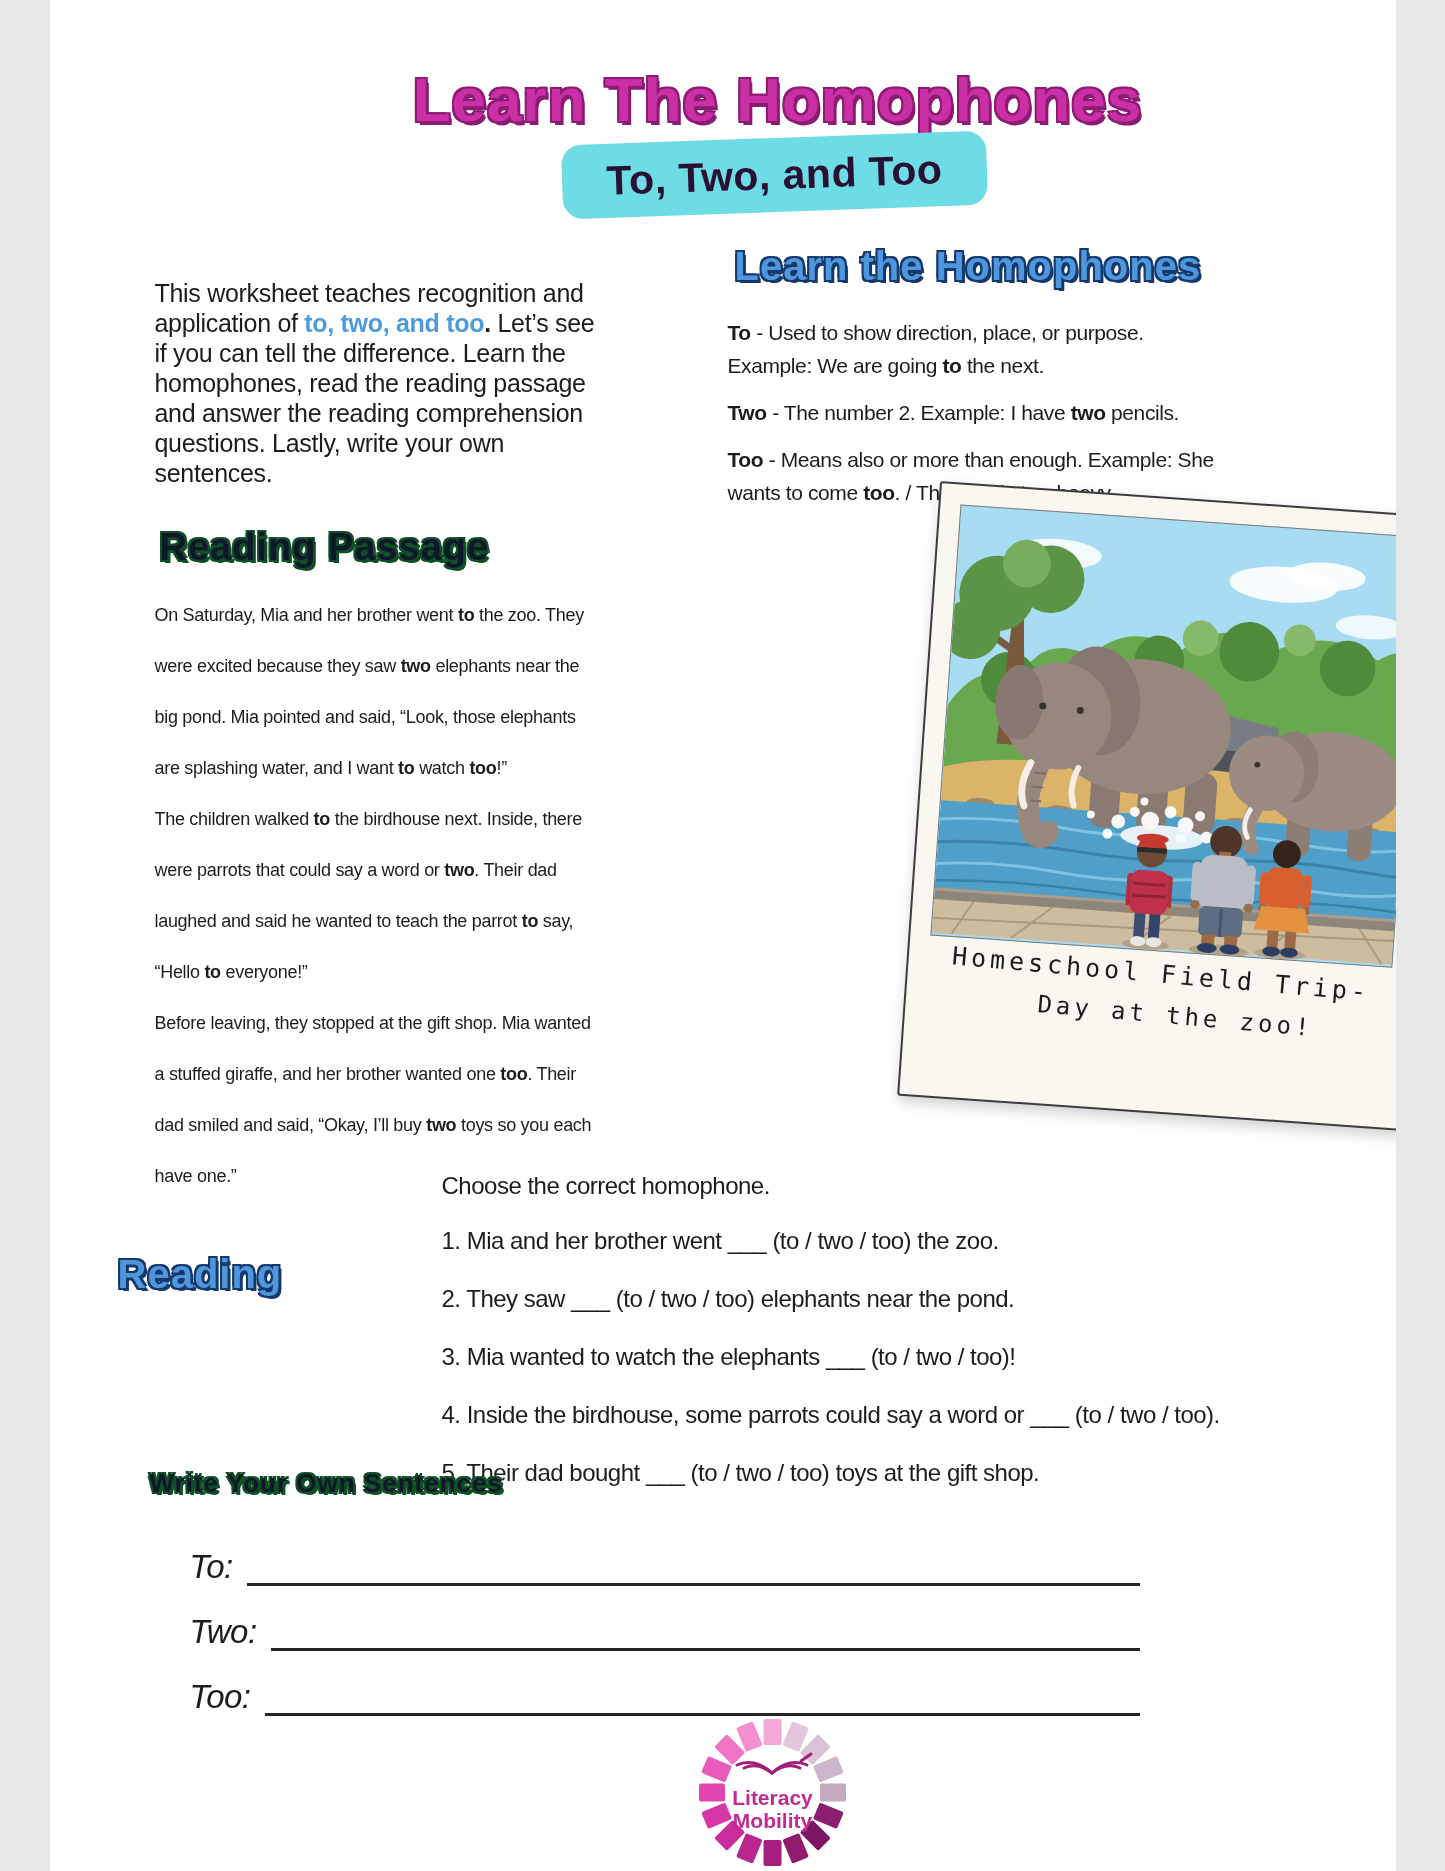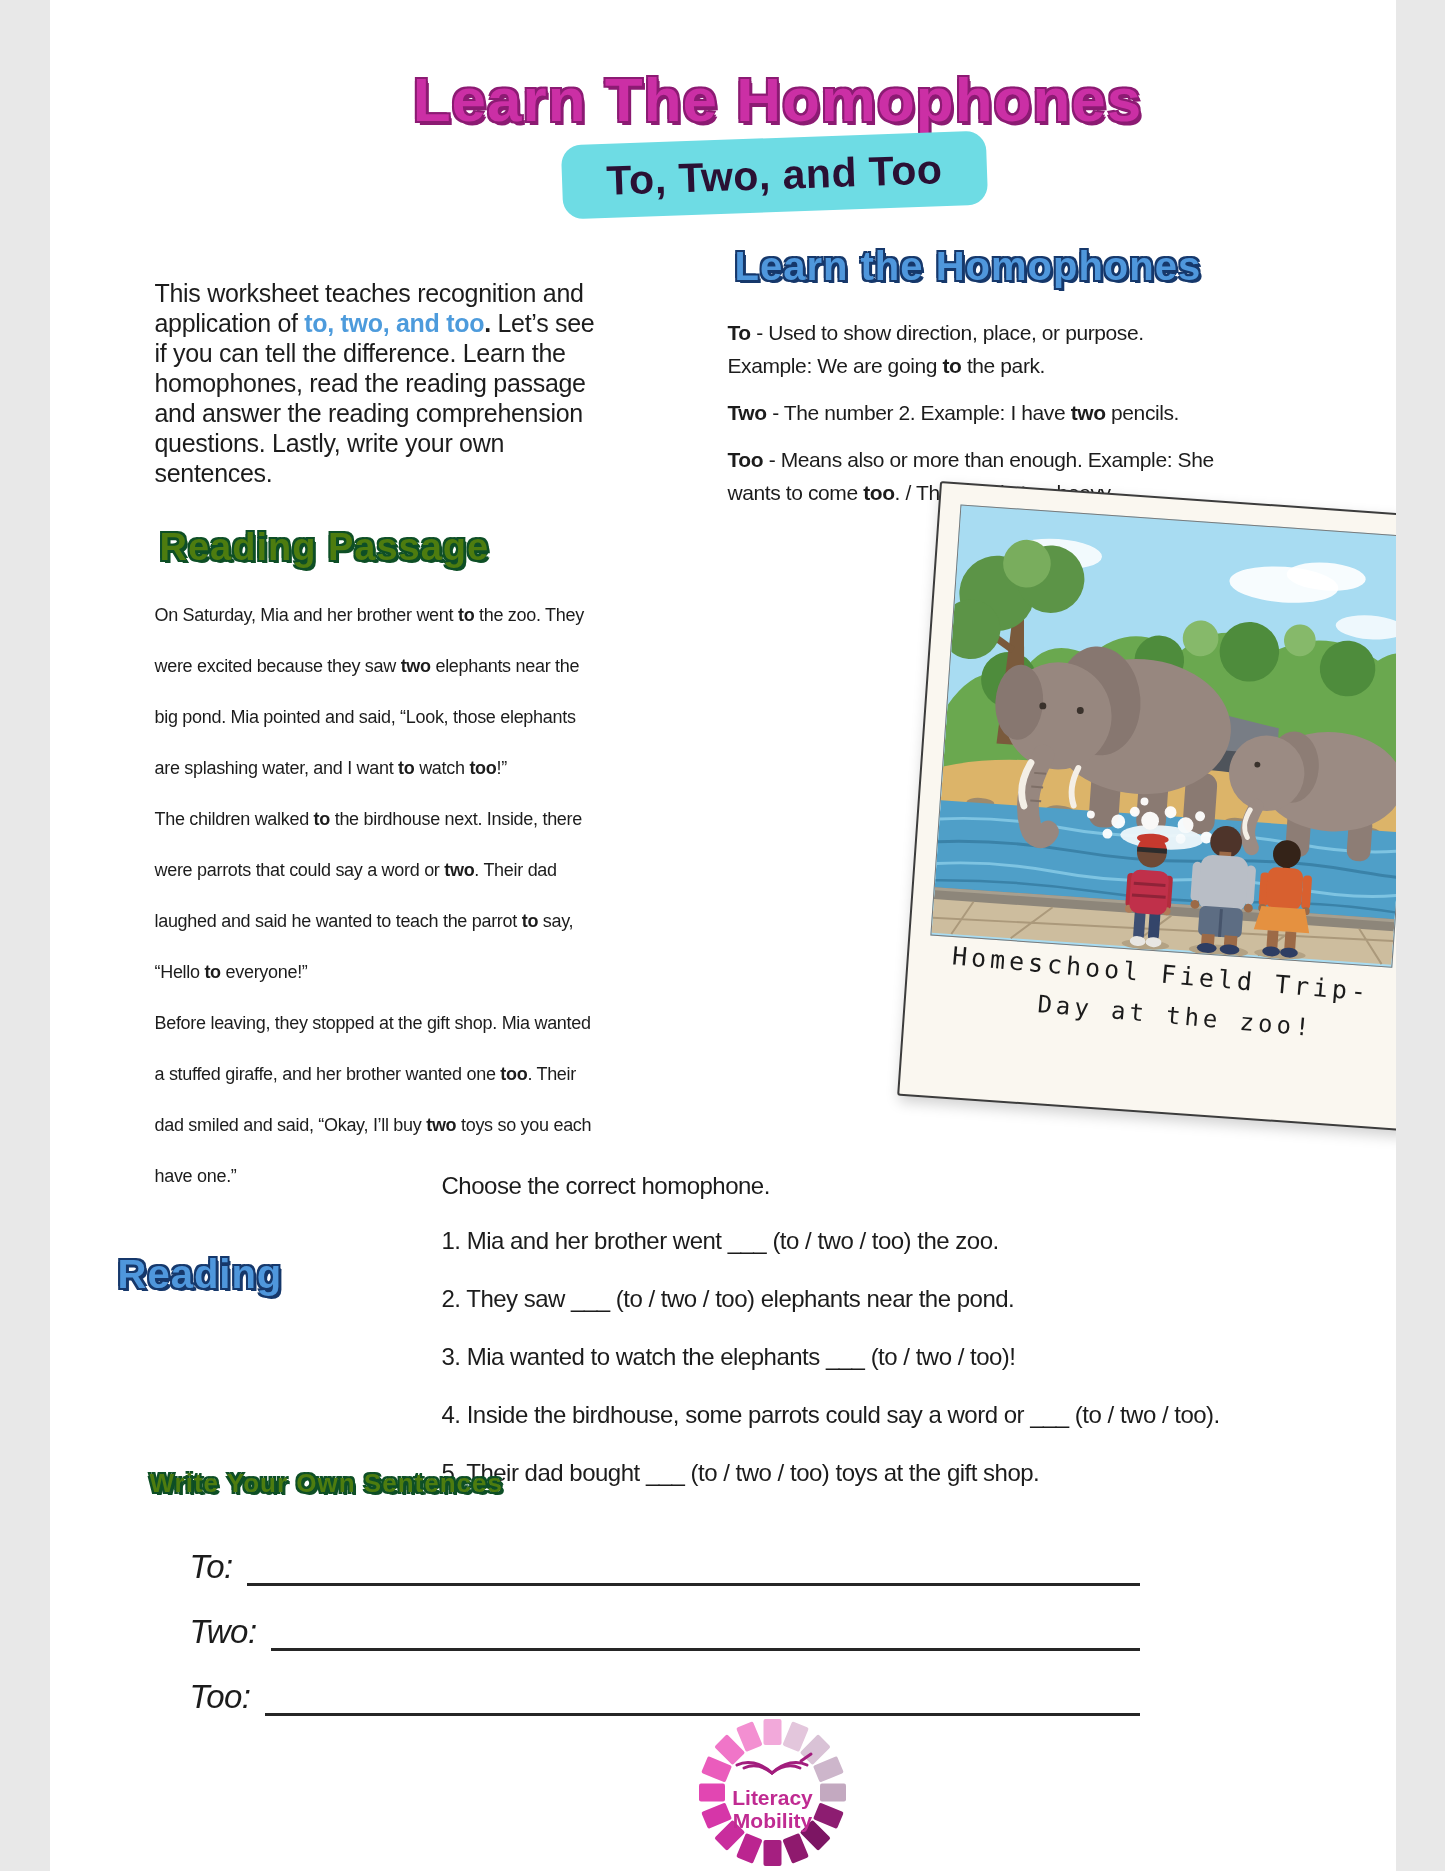--- a/index.html
+++ b/index.html
@@ -8,21 +8,21 @@
   .abs{position:absolute;}
   b{font-weight:bold;}
   .tline{white-space:nowrap;}
 
   
   .bubble{font-weight:bold;letter-spacing:1px;white-space:nowrap;}
   .outline-pink{color:#cb2fa5;
     text-shadow:-2px -2px 0 #8c1b73,2px -2px 0 #8c1b73,-2px 2px 0 #8c1b73,2px 2px 0 #8c1b73,3px 4px 0 #8c1b73;}
   .outline-blue{color:#4f97dc;
     text-shadow:-2px -2px 0 #16386b,2px -2px 0 #16386b,-2px 2px 0 #16386b,2px 2px 0 #16386b,3px 3px 0 #16386b;}
-  .outline-green{color:#4d7c0f;
+  .outline-green{color:#0f172a;
     text-shadow:-2px -2px 0 #0e4f26,2px -2px 0 #0e4f26,-2px 2px 0 #0e4f26,2px 2px 0 #0e4f26,3px 3px 0 #0e4f26;}
 
   .title{top:64px;left:728px;transform:translateX(-50%);font-size:62px;}
   .subtitle-box{top:138px;left:512px;width:425px;height:74px;background:#6edce4;border-radius:20px;
     transform:rotate(-2deg);display:flex;align-items:center;justify-content:center;}
   .subtitle-box span{font-weight:bold;font-size:41px;color:#2a1134;letter-spacing:0.5px;}
 
   .intro{top:278px;left:105px;font-size:25px;line-height:30px;letter-spacing:-0.3px;}
 
   .learn-heading{top:244px;left:685px;font-size:40px;}
@@ -78,21 +78,21 @@
       <div class="tline"><span>homophones, read the reading passage</span></div>
       <div class="tline"><span>and answer the reading comprehension</span></div>
       <div class="tline"><span>questions. Lastly, write your own</span></div>
       <div class="tline"><span>sentences.</span></div>
     </div>
 
   <div class="abs learn-heading bubble outline-blue">Learn the Homophones</div>
   <div class="abs definitions">
     <div class="def-block">
         <div class="tline"><b>To</b><span> - Used to show direction, place, or purpose.</span></div>
-        <div class="tline"><span>Example: We are going </span><b>to</b><span> the park.</span></div>
+        <div class="tline"><span>Example: We are going </span><b>to</b><span> the next.</span></div>
       </div>
     <div class="def-block">
         <div class="tline"><b>Two</b><span> - The number 2. Example: I have </span><b>two</b><span> pencils.</span></div>
       </div>
     <div class="def-block">
         <div class="tline"><b>Too</b><span> - Means also or more than enough. Example: She</span></div>
         <div class="tline"><span>wants to come </span><b>too</b><span>. / That box is </span><b>too</b><span> heavy.</span></div>
       </div>
   </div>
 

